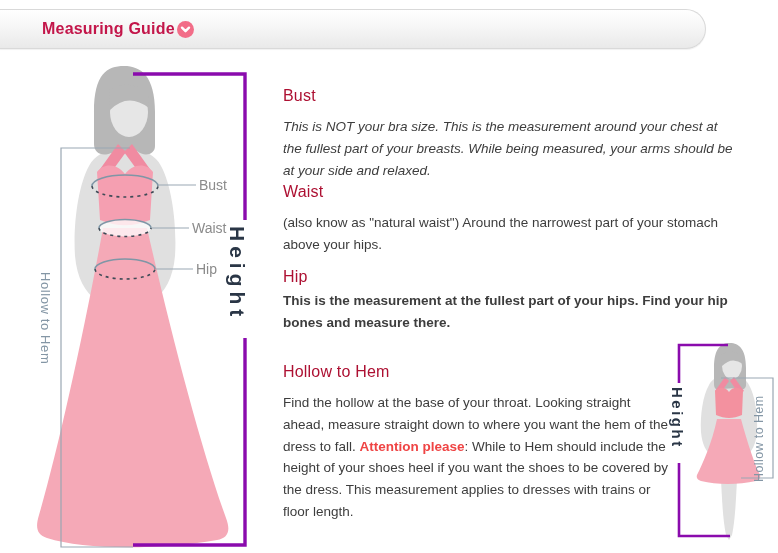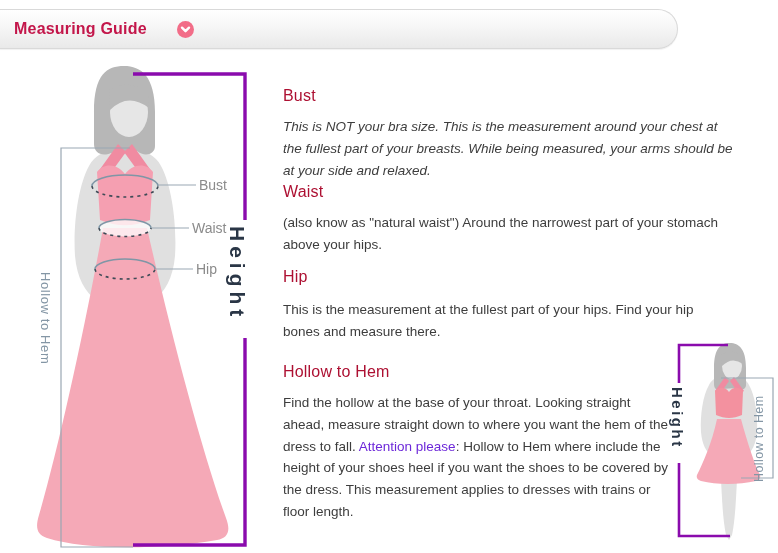--- a/index.html
+++ b/index.html
@@ -7,34 +7,34 @@
     position:relative;width:778px;height:553px;overflow:hidden;
     font-family:"Liberation Sans", sans-serif;background:#ffffff;
   }
   
   .header-bar{
     position:absolute;left:0;top:9px;width:677px;height:38px;
     background:linear-gradient(#ffffff 0%,#f6f6f6 45%,#e9e9e9 100%);
     border:1px solid #d9d9d9;border-left:none;
     border-radius:0 20px 20px 0;
     box-shadow:0 1px 1px rgba(0,0,0,0.06);
-    display:flex;align-items:center;cursor:pointer;
+    display:flex;align-items:center;cursor:pointer;padding-left:28px;
   }
   .header-title{
     margin-left:14px;font-size:16px;font-weight:bold;color:#c3164a;letter-spacing:0.2px;
   }
   .header-chevron{position:absolute;left:177px;top:11px;width:17px;height:17px;}
   
   .section-heading{
     position:absolute;left:283px;font-size:16px;color:#ad1032;letter-spacing:0.2px;
   }
   .section-body{
     position:absolute;left:283px;font-size:13.5px;line-height:21.8px;color:#3d3d3d;width:450px;
   }
-  .attn{font-weight:normal;color:#6d28d9;}
+  .attn{font-weight:bold;color:#ef4444;}
   
   .fig{position:absolute;}
   .fig svg{position:absolute;left:0;top:0;overflow:visible;}
   .fig-label{
     position:absolute;font-size:14px;color:#8b8b8b;white-space:nowrap;
   }
   .v-text{
     position:absolute;white-space:nowrap;transform-origin:0 0;
   }
   .height-text-big{
@@ -69,25 +69,25 @@
     </span>
   </div>
 
   <div class="section-heading" style="top:87px;">Bust</div>
   <div class="section-body" style="top:116px;font-style:italic;">This is NOT your bra size. This is the measurement around your chest at the fullest part of your breasts. While being measured, your arms should be at your side and relaxed.</div>
 
   <div class="section-heading" style="top:183px;">Waist</div>
   <div class="section-body" style="top:212px;">(also know as "natural waist") Around the narrowest part of your stomach above your hips.</div>
 
   <div class="section-heading" style="top:268px;">Hip</div>
-  <div class="section-body" style="top:299px;">This is the measurement at the fullest part of your hips. Find your hip bones and measure there.</div>
+  <div class="section-body" style="top:290px;font-weight:bold;">This is the measurement at the fullest part of your hips. Find your hip bones and measure there.</div>
 
   <div class="section-heading" style="top:363px;">Hollow to Hem</div>
   <div class="section-body" style="top:392px;width:392px;">
-    <span>Find the hollow at the base of your throat. Looking straight ahead, measure straight down to where you want the hem of the dress to fall. </span><span class="attn">Attention please</span><span>: </span><span>Hollow to Hem where include the height of your shoes heel if you want the shoes to be covered by the dress. This measurement applies to dresses with trains or floor length.</span>
+    <span>Find the hollow at the base of your throat. Looking straight ahead, measure straight down to where you want the hem of the dress to fall. </span><span class="attn">Attention please</span><span>: </span><span>While to Hem should include the height of your shoes heel if you want the shoes to be covered by the dress. This measurement applies to dresses with trains or floor length.</span>
   </div>
 
   <div class="fig" style="left:30px;top:60px;width:230px;height:495px;">
     <svg width="230" height="495" viewBox="0 0 230 495">
 
       <path d="M95,88 C76,88 64,96 59,106 C48,126 43,165 45,196 C47,218 55,232 66,240 L70,248 L120,248 L124,240 C135,232 143,218 145,196 C147,165 142,126 131,106 C126,96 114,88 95,88 Z" fill="#e0e0e0"></path>
 
       <rect x="87" y="74" width="16" height="20" fill="#d6d6d6"></rect>
 
       <path d="M64,52 C64,14 77,6 94,6 C111,6 125,16 125,52 L125,86 C125,95 114,97 107,91 L81,93 C72,97 64,93 64,84 Z" fill="#b7b7b7"></path>

